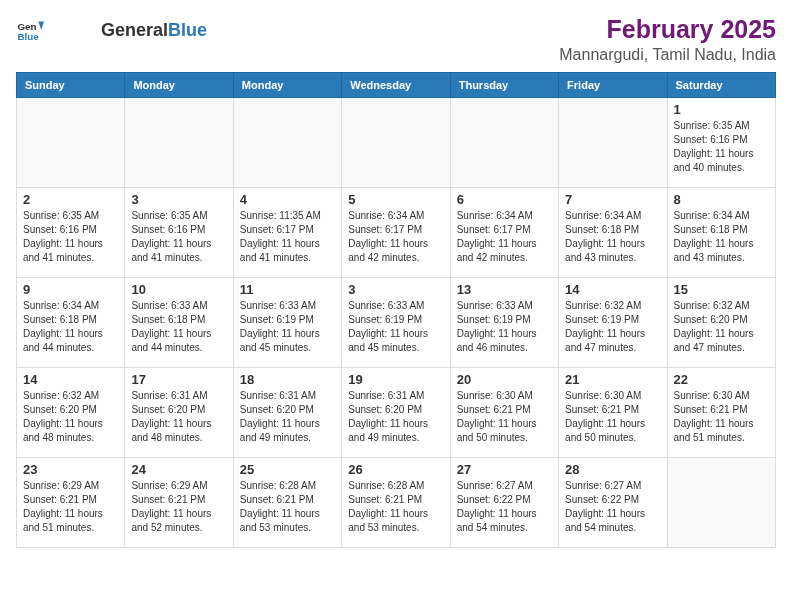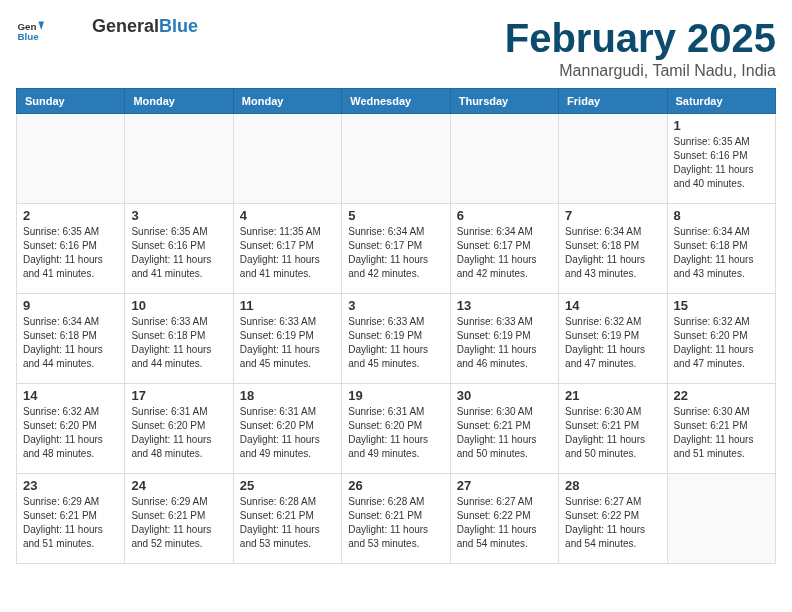--- a/index.html
+++ b/index.html
@@ -11,34 +11,34 @@
       padding: 16px;
     }
     .header {
       display: flex;
       justify-content: space-between;
       align-items: flex-start;
       margin-bottom: 8px;
     }
     .logo {
       display: flex;
-      align-items: flex-start;
-      gap: 12px;
+      align-items: center;
+      gap: 21px;
     }
     .logo-icon {
       width: 28px;
       height: 28px;
     }
     .title-block {
       text-align: right;
     }
     .month-title {
-      font-size: 40px;
+      font-size: 25px;
       font-weight: bold;
-      color: #0c4a6e;
+      color: #701a75;
       line-height: 1.1;
     }
     .location-title {
       font-size: 16px;
       color: #555;
       margin-top: 2px;
     }
     .calendar {
       width: 100%;
       border-collapse: collapse;
@@ -237,21 +237,21 @@
 Sunset: 6:20 PM
 Daylight: 11 hours and 49 minutes.</div>
         </td>
         <td>
           <span class="day-number">19</span>
           <div class="day-info">Sunrise: 6:31 AM
 Sunset: 6:20 PM
 Daylight: 11 hours and 49 minutes.</div>
         </td>
         <td>
-          <span class="day-number">30</span>
+          <span class="day-number">20</span>
           <div class="day-info">Sunrise: 6:30 AM
 Sunset: 6:21 PM
 Daylight: 11 hours and 50 minutes.</div>
         </td>
         <td>
           <span class="day-number">21</span>
           <div class="day-info">Sunrise: 6:30 AM
 Sunset: 6:21 PM
 Daylight: 11 hours and 50 minutes.</div>
         </td>

